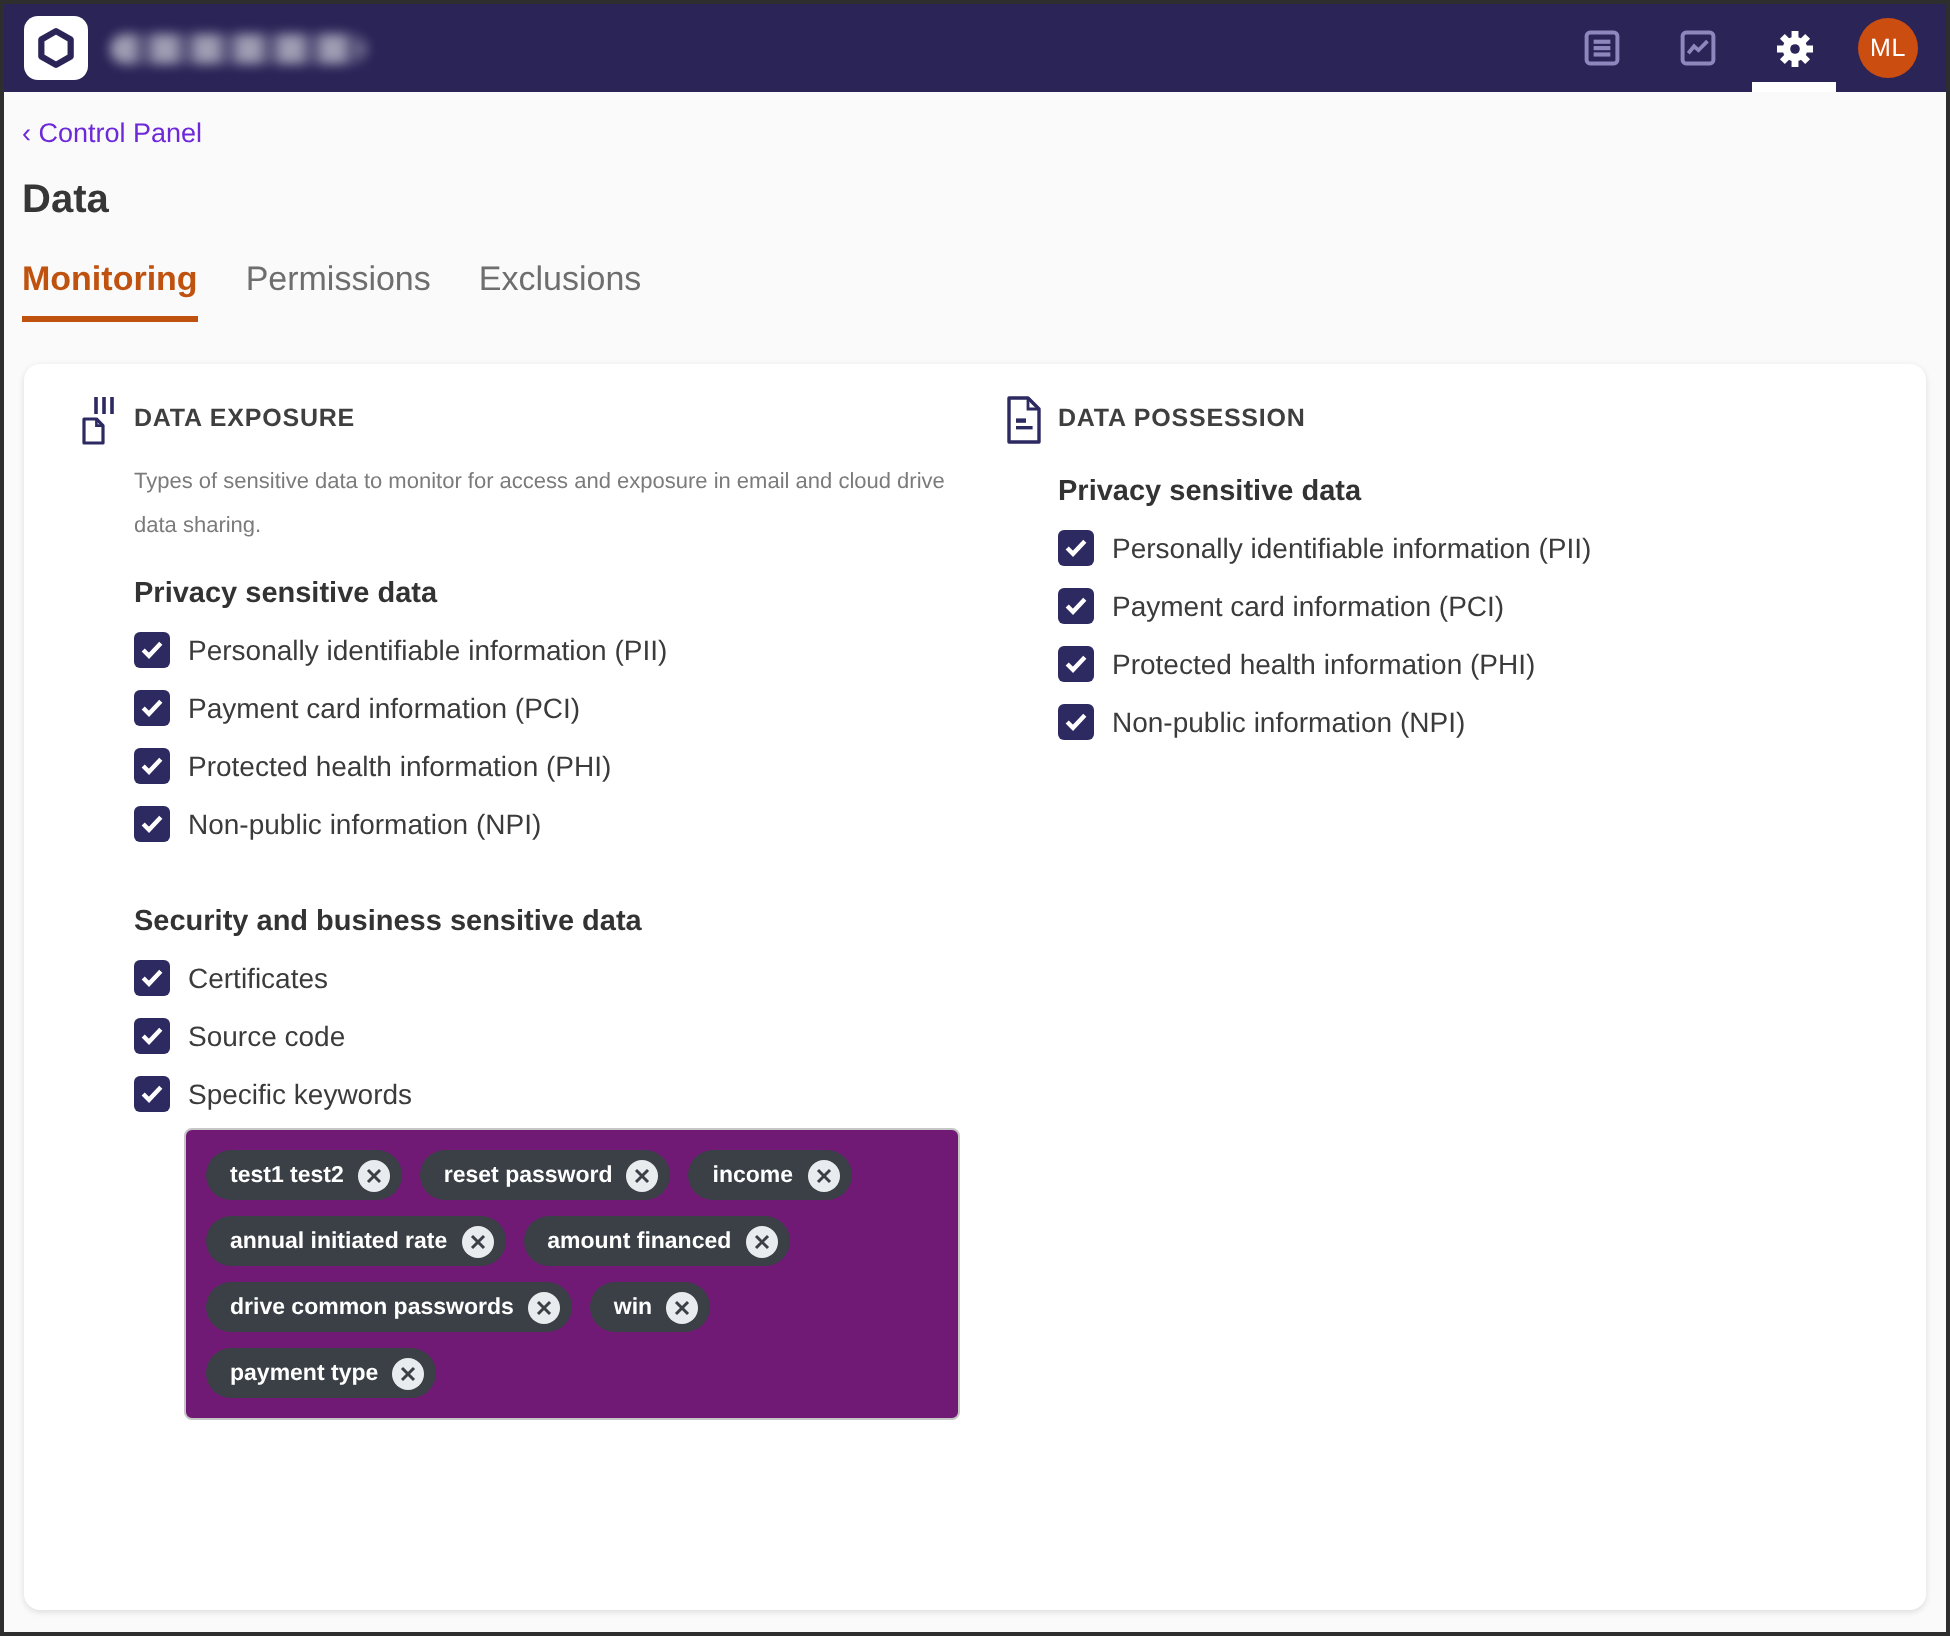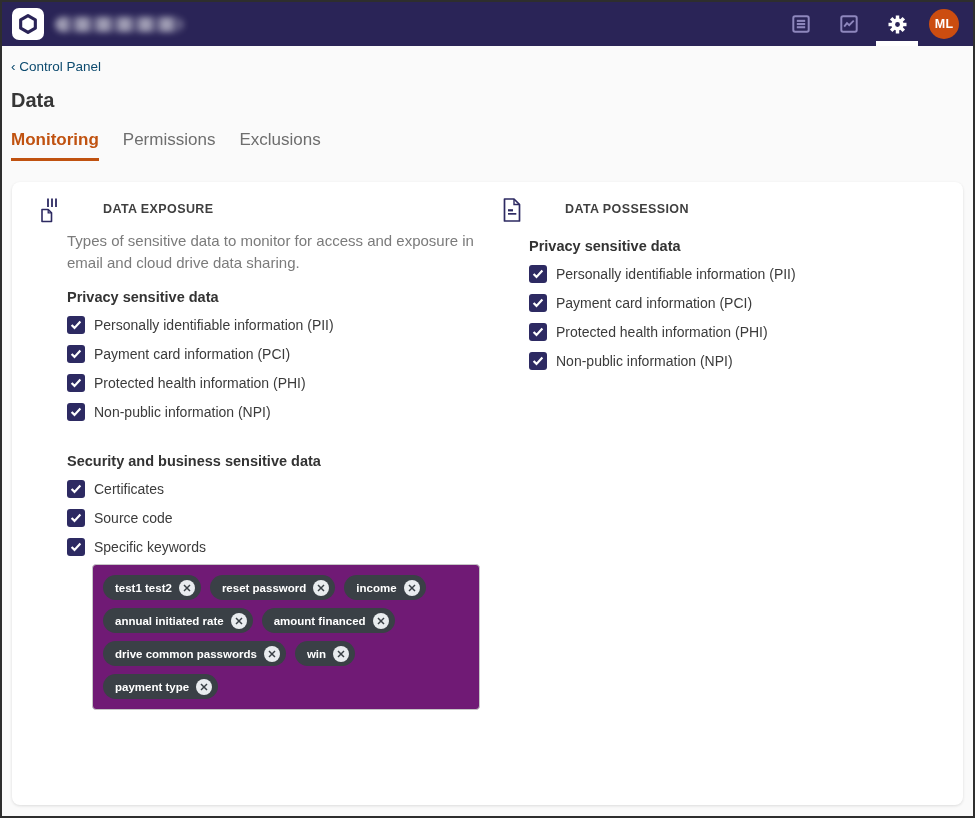--- a/index.html
+++ b/index.html
@@ -14,40 +14,40 @@
   .navbar { height:44px; background:#2a2457; display:flex; align-items:center; padding:0 14px 0 10px; }
   .logo-box { width:32px; height:32px; background:#fff; border-radius:7px; display:flex; align-items:center; justify-content:center; cursor:pointer; flex:none; }
   .ws-redacted {
     margin-left:11px; width:128px; height:15px; border-radius:8px;
     background:repeating-linear-gradient(90deg, rgba(255,255,255,.55) 0 13px, rgba(255,255,255,.22) 13px 21px);
     filter:blur(3px);
   }
   .nav-right { margin-left:auto; display:flex; align-items:center; }
   .nav-item { position:relative; height:44px; display:flex; align-items:center; justify-content:center; width:48px; cursor:pointer; }
   .nav-underline { position:absolute; bottom:0; left:50%; transform:translateX(-50%); width:42px; height:5px; background:#fff; }
-  .avatar { width:30px; height:30px; border-radius:50%; background:#cc4d10; color:#fff; font-size:12.5px; font-weight:bold; display:flex; align-items:center; justify-content:center; letter-spacing:.3px; margin-left:8px; cursor:pointer; }
+  .avatar { width:30px; height:30px; border-radius:50%; background:#cc4d10; color:#fff; font-size:12.5px; font-weight:normal; display:flex; align-items:center; justify-content:center; letter-spacing:.3px; margin-left:8px; cursor:pointer; }
 
   
-  .breadcrumb { margin:13px 0 0 9px; font-size:13.5px; color:#0c4a6e; cursor:pointer; width:max-content; }
+  .breadcrumb { margin:13px 0 0 9px; font-size:13.5px; color:#6d28d9; cursor:pointer; width:max-content; }
   .page-title { margin:15px 0 0 9px; font-size:20px; font-weight:bold; color:#363636; }
   .tabs { display:flex; gap:24px; margin:18px 0 0 9px; }
   .tab { font-size:17px; color:#6e6e6e; padding-bottom:8px; border-bottom:3px solid transparent; cursor:pointer; }
   .tab.active { color:#c05210; font-weight:bold; border-bottom-color:#c05210; }
 
   
   .card {
     margin:21px 10px 0; height:623px; background:#fff; border-radius:8px;
     box-shadow:0 1px 3px rgba(0,0,0,.12);
     padding:15px 26px 0; display:grid; grid-template-columns:1fr 1fr; column-gap:20px;
   }
-  .sec-header { display:flex; align-items:flex-start;gap:36px; }
+  .sec-header { display:flex; align-items:flex-start; }
   .sec-icon { width:24px; height:26px; flex:none; }
   .sec-title { margin-left:5px; margin-top:5px; font-size:12.5px; font-weight:bold; color:#3f3f3f; letter-spacing:.4px; }
   .sec-body { padding-left:29px; }
-  .sec-desc { margin-top:7px; font-size:15px; line-height:22px; color:#7b7b7b; max-width:445px; }
+  .sec-desc { margin-top:7px; font-size:11px; line-height:22px; color:#7b7b7b; max-width:445px; }
   .group-heading { margin-top:15px; font-size:14.5px; font-weight:bold; color:#333; }
   .group-heading.security { margin-top:32px; }
   .cb-row { display:flex; align-items:center; margin-top:11px; }
   .checkbox { width:18px; height:18px; background:#2d2a62; border-radius:3px; display:flex; align-items:center; justify-content:center; flex:none; cursor:pointer; }
   .cb-label { margin-left:9px; font-size:14px; color:#3b3b3b; }
 
   
   .keywords-box {
     margin:8px 0 0 25px; width:388px; border:1px solid #c6c6c6; border-radius:4px;
     background:#701a75; padding:10px 10px 2px; display:flex; flex-wrap:wrap; cursor:text;

